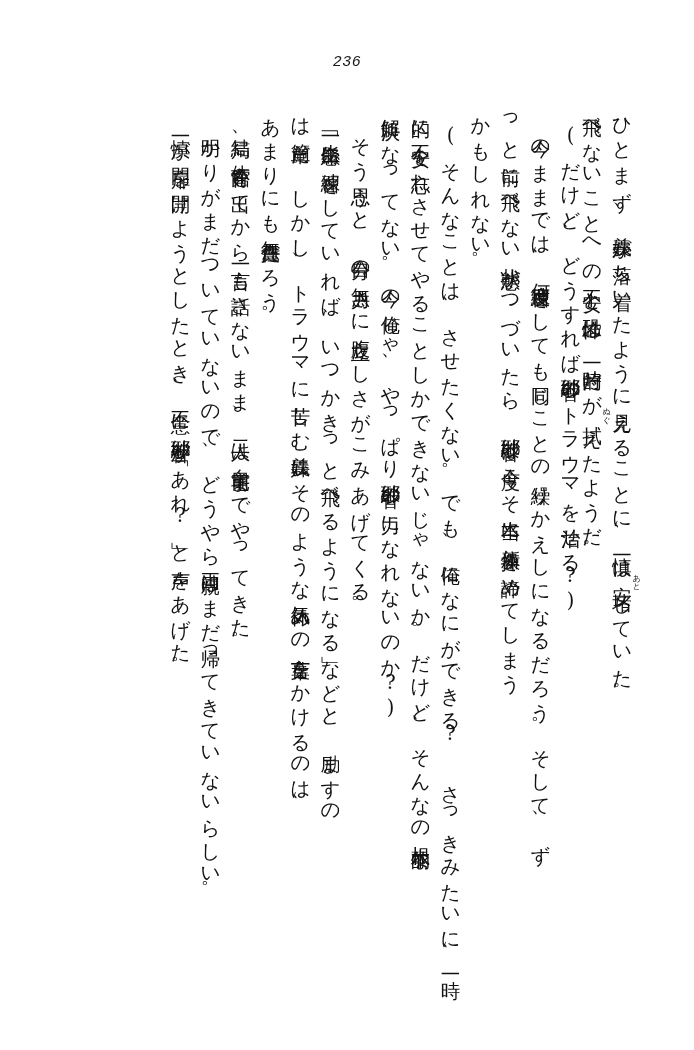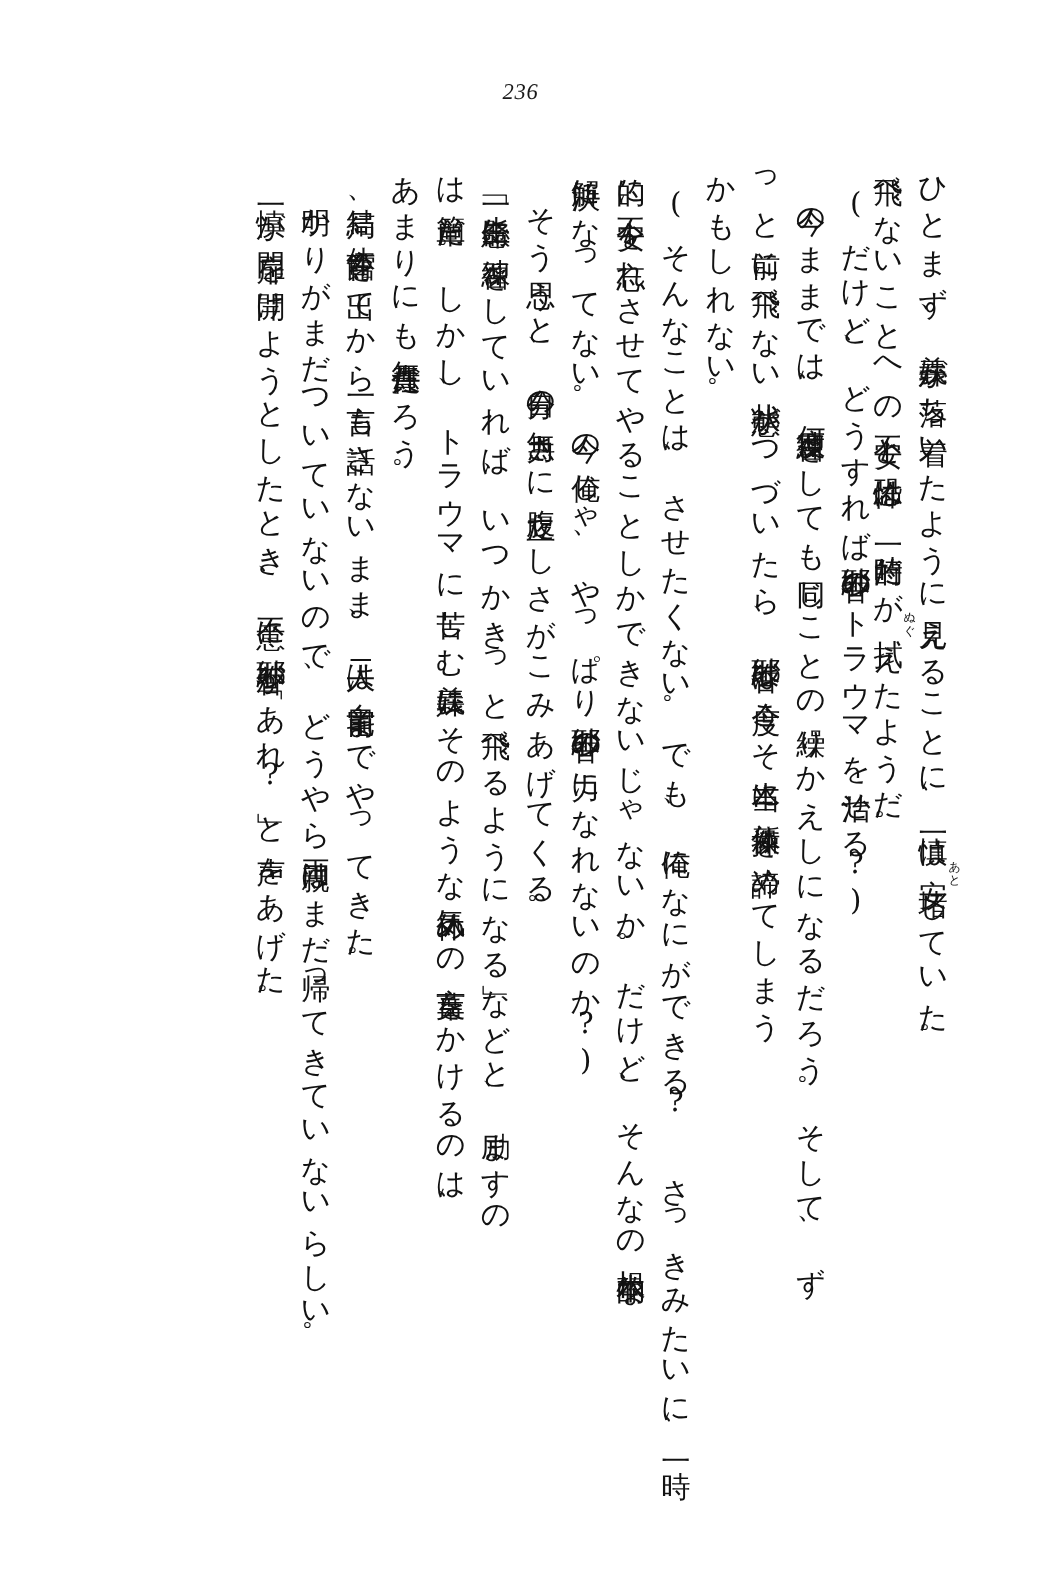--- a/index.html
+++ b/index.html
@@ -21,21 +21,21 @@
     height: 1050px;
     box-sizing: border-box;
   }
   
   #page-number {
     position: absolute;
     top: 54px;
     left: 0;
     width: 694px;
     text-align: center;
-    font-family: Liberation Serif, serif;
+    font-family: Liberation Mono, monospace;
     font-style: italic;
     font-size: 15px;
     color: #1a1a1a;
     letter-spacing: 0.5px;
   }
   
   #text-block {
     position: absolute;
     top: 104px;
     right: 54px;

